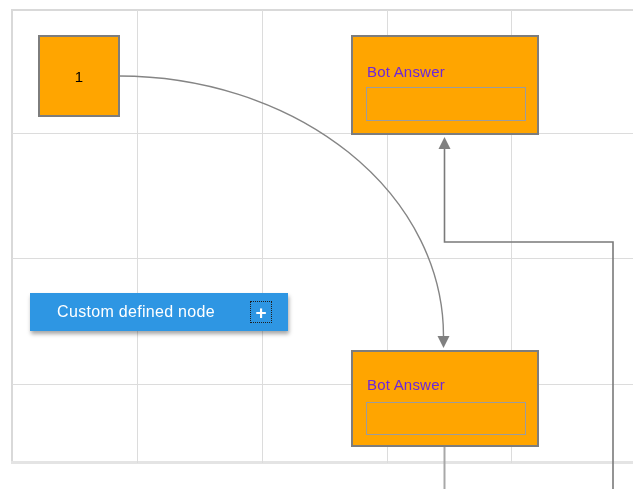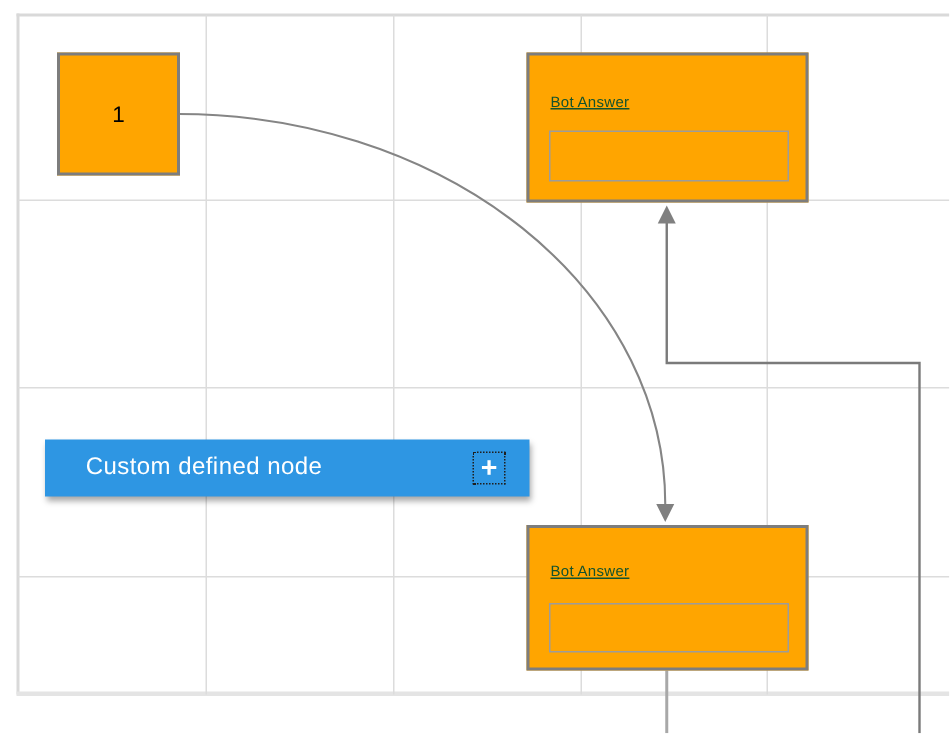--- a/index.html
+++ b/index.html
@@ -27,30 +27,30 @@
     display:flex;align-items:center;justify-content:center;
     font-size:15px;color:#000;
   }
   .bot-node{
     width:188px;height:100px;background:#FFA500;border:2px solid #7d7d7d;
   }
   #node-bot-top{left:351px;top:35px;}
   #node-bot-bottom{left:351px;top:350px;height:97px;}
   .bot-title{
     position:absolute;left:14px;top:26px;
-    font-size:10px;color:#14532d;letter-spacing:0.2px;text-decoration:underline;
+    font-size:15px;color:#6d28d9;letter-spacing:0.2px;
   }
   #node-bot-bottom .bot-title{top:24px;}
   .bot-textbox{
     position:absolute;left:13px;top:50px;width:160px;height:34px;
     border:1px solid #9c9c9c;background:transparent;
   }
   #node-bot-bottom .bot-textbox{top:50px;height:33px;}
   #node-custom{
-    left:30px;top:293px;width:323px;height:38px;
+    left:30px;top:293px;width:258px;height:38px;
     background:#2E96E3;
     box-shadow:1px 3px 4px rgba(0,0,0,0.35);
   }
   .custom-label{
     position:absolute;left:0;top:0;width:212px;height:38px;
     display:flex;align-items:center;justify-content:center;
     color:#ffffff;font-size:16px;letter-spacing:0.3px;
   }
   .add-box{
     position:absolute;right:16px;top:8px;width:22px;height:22px;

